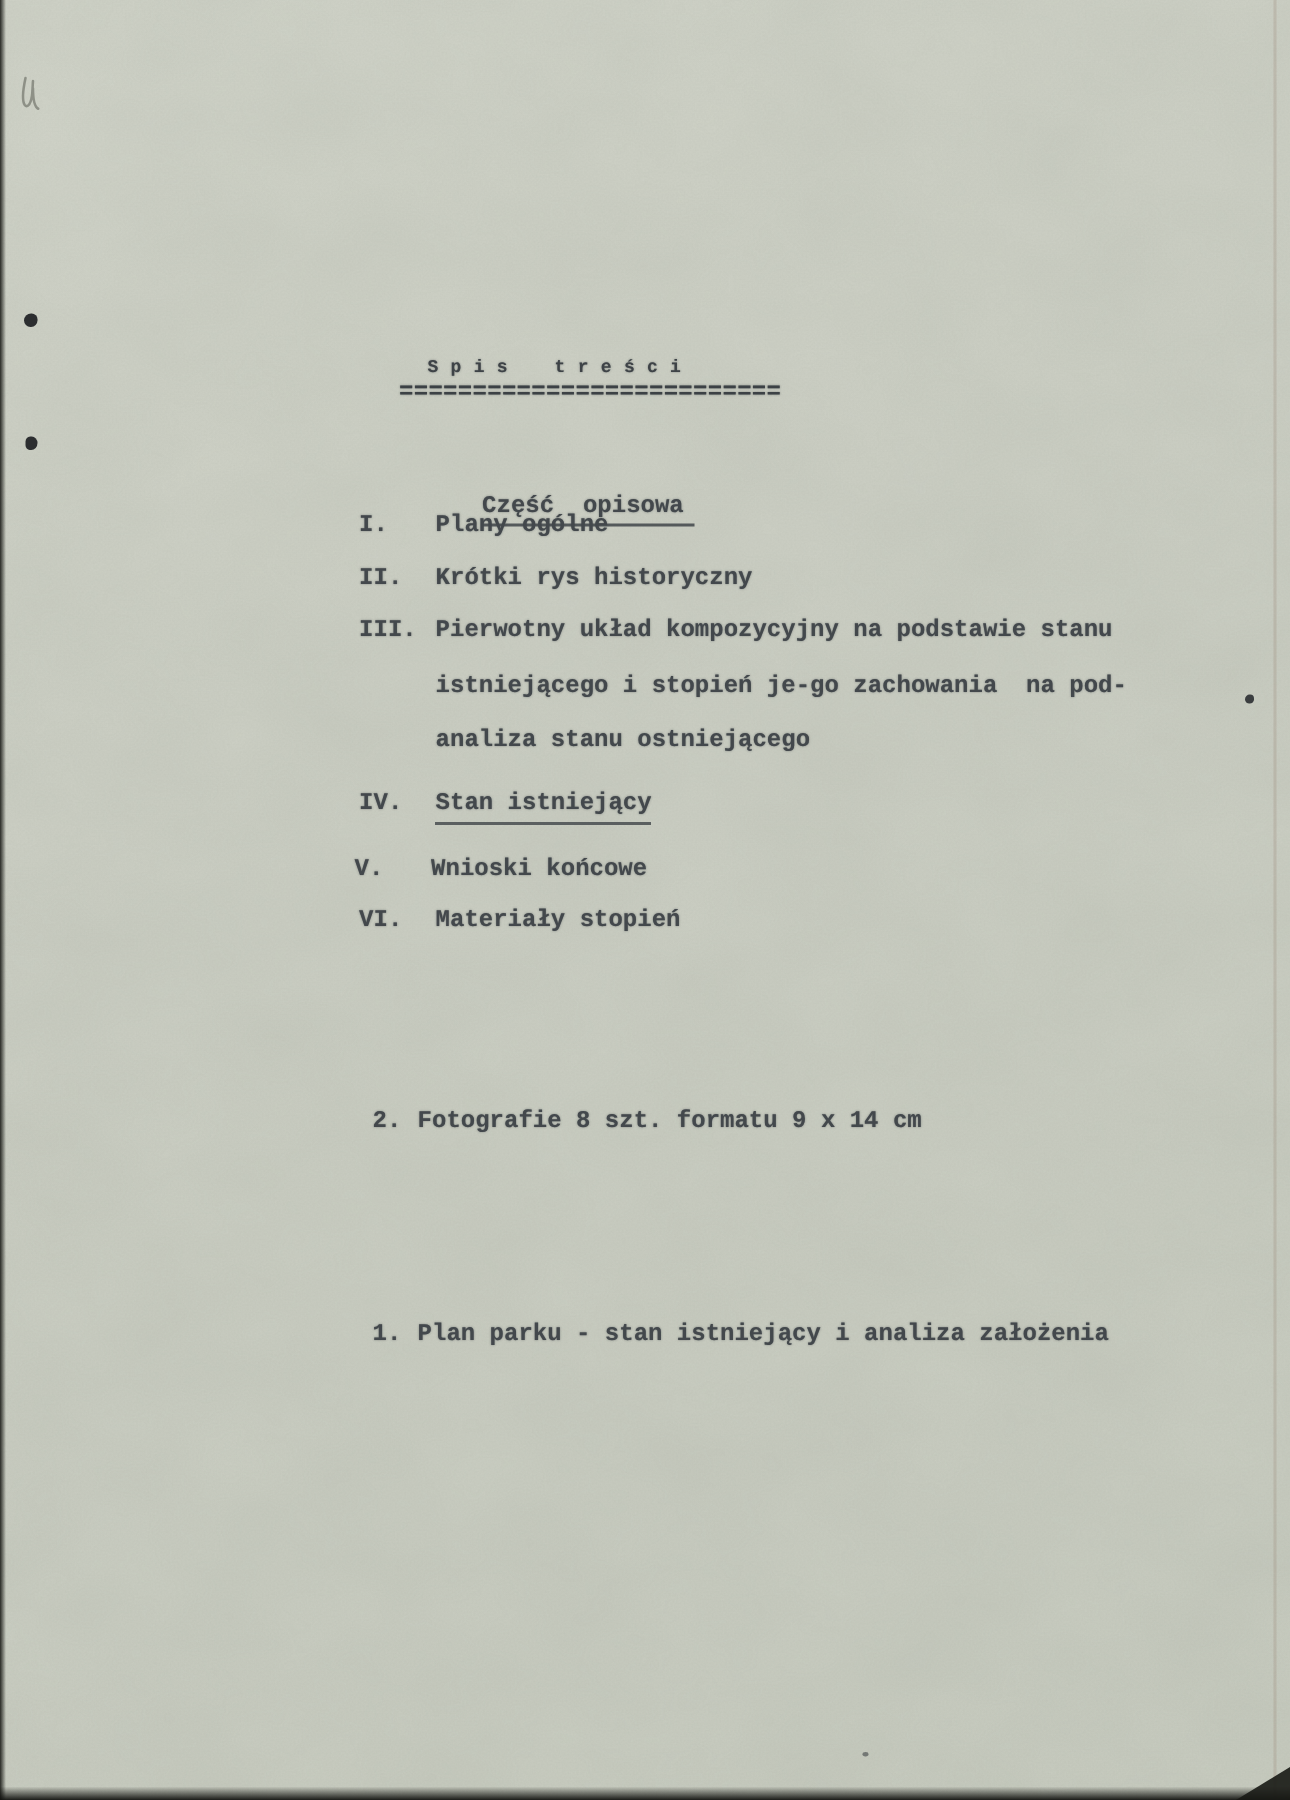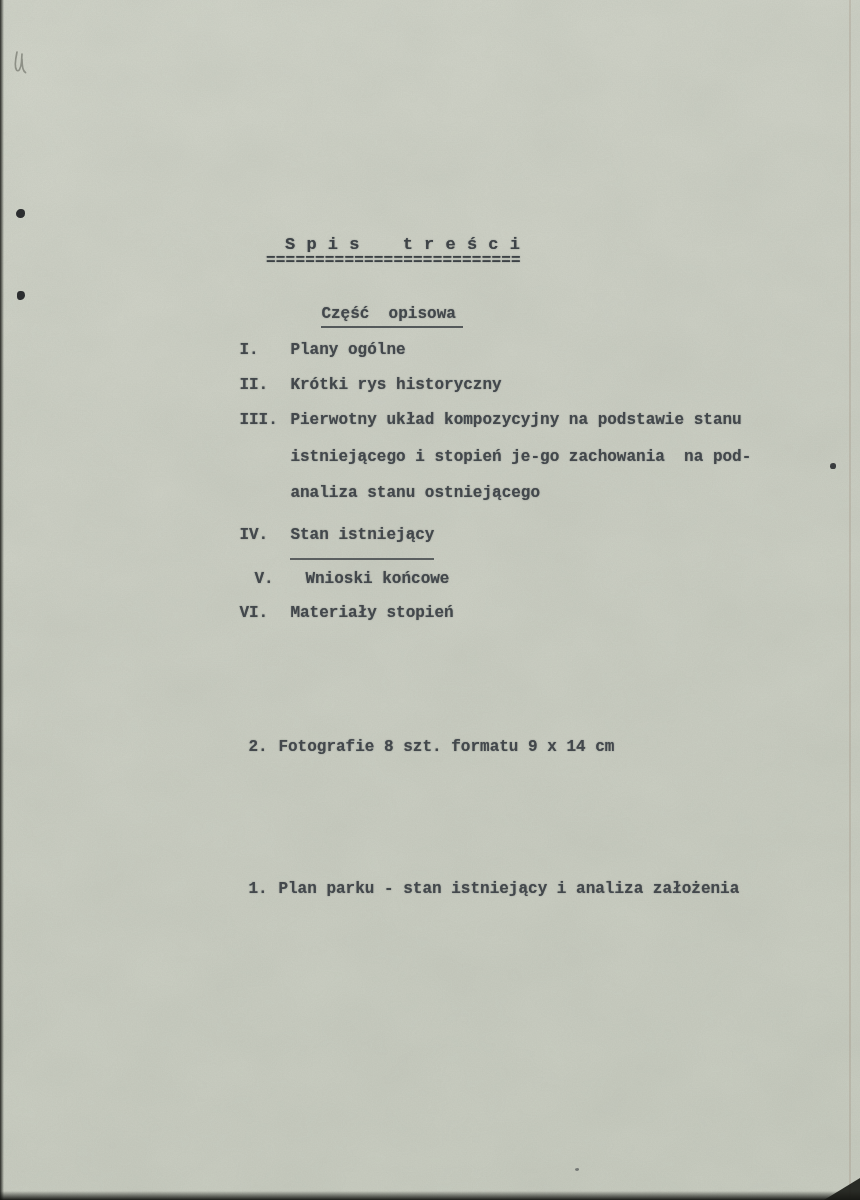--- a/index.html
+++ b/index.html
@@ -15,31 +15,32 @@
   .tex{position:absolute;inset:0;pointer-events:none;}
   .line{
     position:absolute;
     white-space:pre;
     font-size:16px;
     line-height:18px;
     font-weight:bold;
     color:#43484c;
     text-shadow:0 0 1px rgba(67,72,76,.55),0 0 2px rgba(67,72,76,.18);
   }
-  .title{font-size:17px;letter-spacing:.5px;color:#3e4347;}
+  .title{font-size:12px;letter-spacing:.5px;color:#3e4347;}
   .equals{letter-spacing:.2px;color:#3c4145;}
   .heading span{
     display:inline-block;
     padding:0 7px 3px 0;
     border-bottom:2px solid rgba(64,69,73,.85);
+    margin-top:23px;
   }
   .num{display:inline-block;}
   .roman .num{width:51px;}
   .arabic .num{width:30px;}
-  .u{display:inline-block;padding-bottom:14px;border-bottom:2px solid rgba(64,69,73,.8);}
+  .u{display:inline-block;padding-bottom:4px;border-bottom:2px solid rgba(64,69,73,.8);}
   
   .edge-left{position:absolute;left:0;top:0;bottom:0;width:4px;
     background:linear-gradient(90deg,rgba(24,25,21,.9),rgba(24,25,21,0));}
   .edge-bottom{position:absolute;left:0;right:0;bottom:0;height:9px;
     background:linear-gradient(0deg,rgba(18,19,16,.95),rgba(18,19,16,0));}
   .corner-br{position:absolute;right:0;bottom:0;width:0;height:0;
     border-bottom:22px solid rgba(24,25,21,.9);border-left:36px solid transparent;}
   .edge-right-line{position:absolute;left:849px;top:0;bottom:0;width:2px;
     background:rgba(150,132,115,.25);}
   .dot{position:absolute;background:#2c2e30;border-radius:55% 45% 50% 50%;}
@@ -100,21 +101,21 @@
     <span>istniejącego i stopień je-go zachowania  na pod-</span>
   </div>
   <div class="line" style="left:252px;top:466px">
     <span>analiza stanu ostniejącego</span>
   </div>
 
   <div class="line roman" style="left:201px;top:508px">
     <span class="num">IV.</span><span class="u">Stan istniejący</span>
   </div>
 
-  <div class="line roman" style="left:216px;top:552px">
+  <div class="line roman" style="left:198px;top:552px">
     <span class="num">V.</span><span>Wnioski końcowe</span>
   </div>
 
   <div class="line roman" style="left:201px;top:586px">
     <span class="num">VI.</span><span>Materiały stopień</span>
   </div>
 
 
   <div class="line arabic" style="left:210px;top:720px">
     <span class="num">2.</span><span>Fotografie 8 szt. formatu 9 x 14 cm</span>

